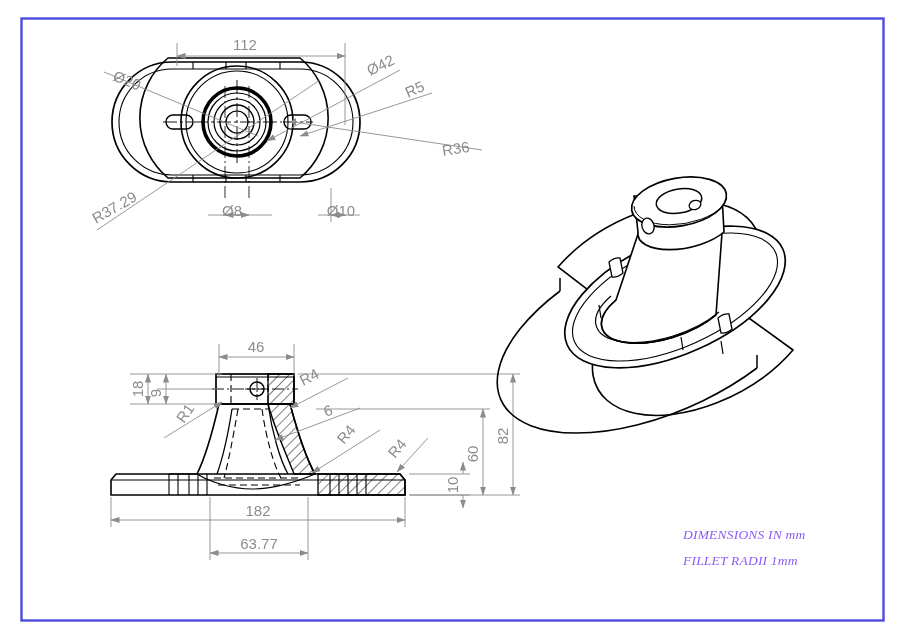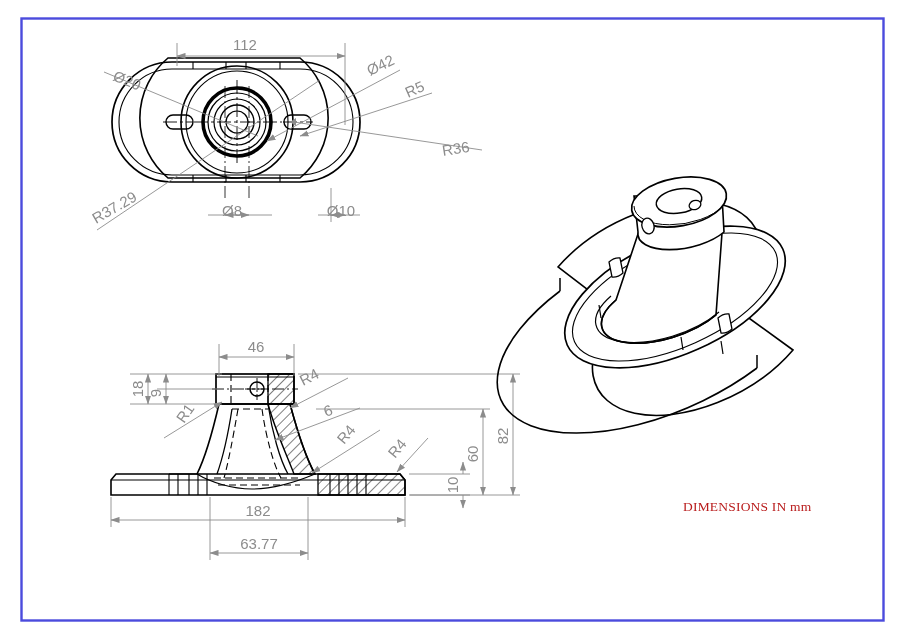--- a/index.html
+++ b/index.html
@@ -21,27 +21,28 @@
     background: #ffffff;
   }
   #sheet svg {
     position: absolute;
     top: 0;
     left: 0;
   }
   .notes {
     position: absolute;
     left: 683px;
-    top: 494px;
+    top: 522px;
     width: 200px;
     font-family: "Liberation Serif", serif;
     font-size: 13.5px;
-    color: #b91c1c;
+    color: #8b5cf6;
     line-height: 26px;
     letter-spacing: 0.2px;
+    font-style: italic;
   }
   .note-line { white-space: nowrap; }
 </style>
 </head>
 <body>
 
 <div id="sheet">
 
   <svg width="905" height="640" viewBox="0 0 905 640">
 
@@ -400,15 +401,16 @@
 
       <g fill="none" stroke="#000" stroke-width="1.2">
         <path d="M 611,296 A 70,32 -18 0 0 719,312"></path>
       </g>
     </g>
 
   </svg>
 
   <div class="notes">
     <div class="note-line">DIMENSIONS IN mm</div>
+    <div class="note-line">FILLET RADII 1mm</div>
   </div>
 
 </div>
 
 </body></html>

